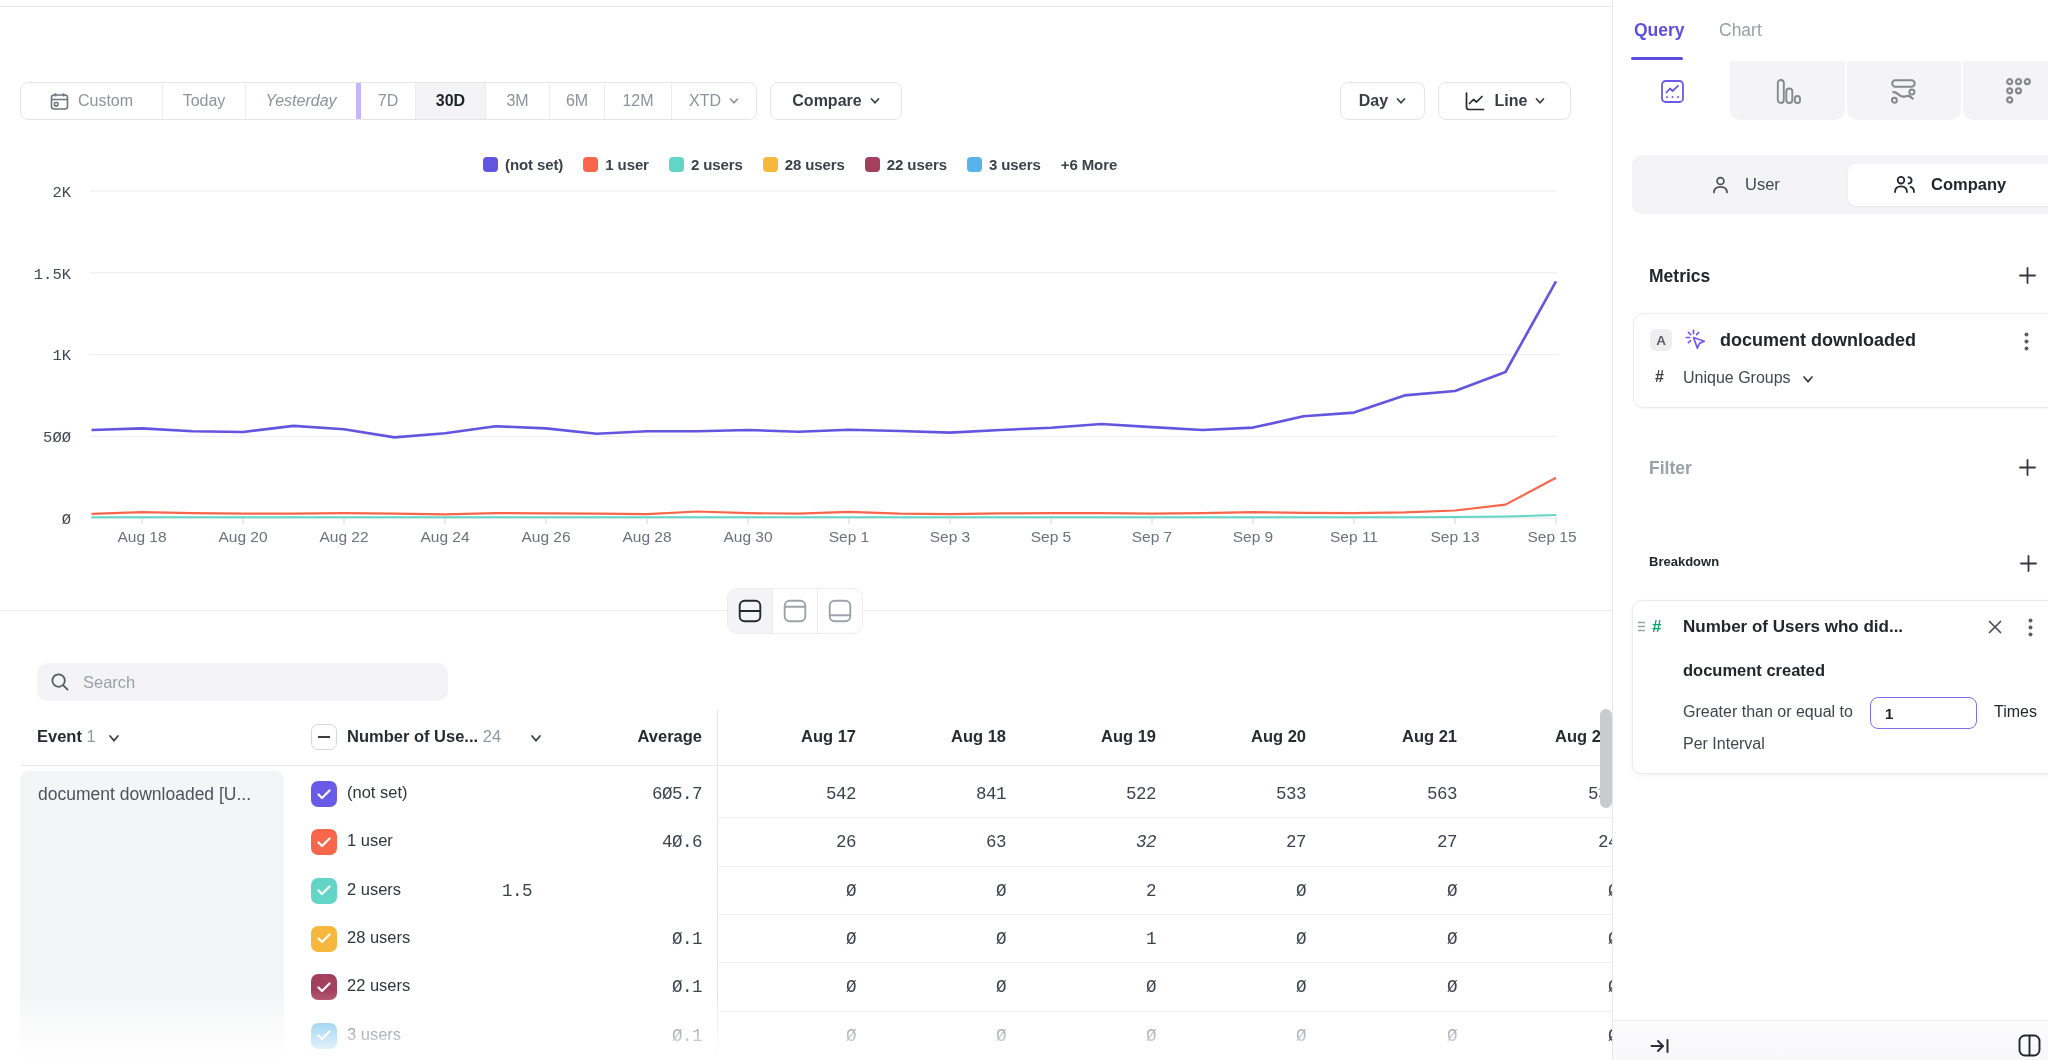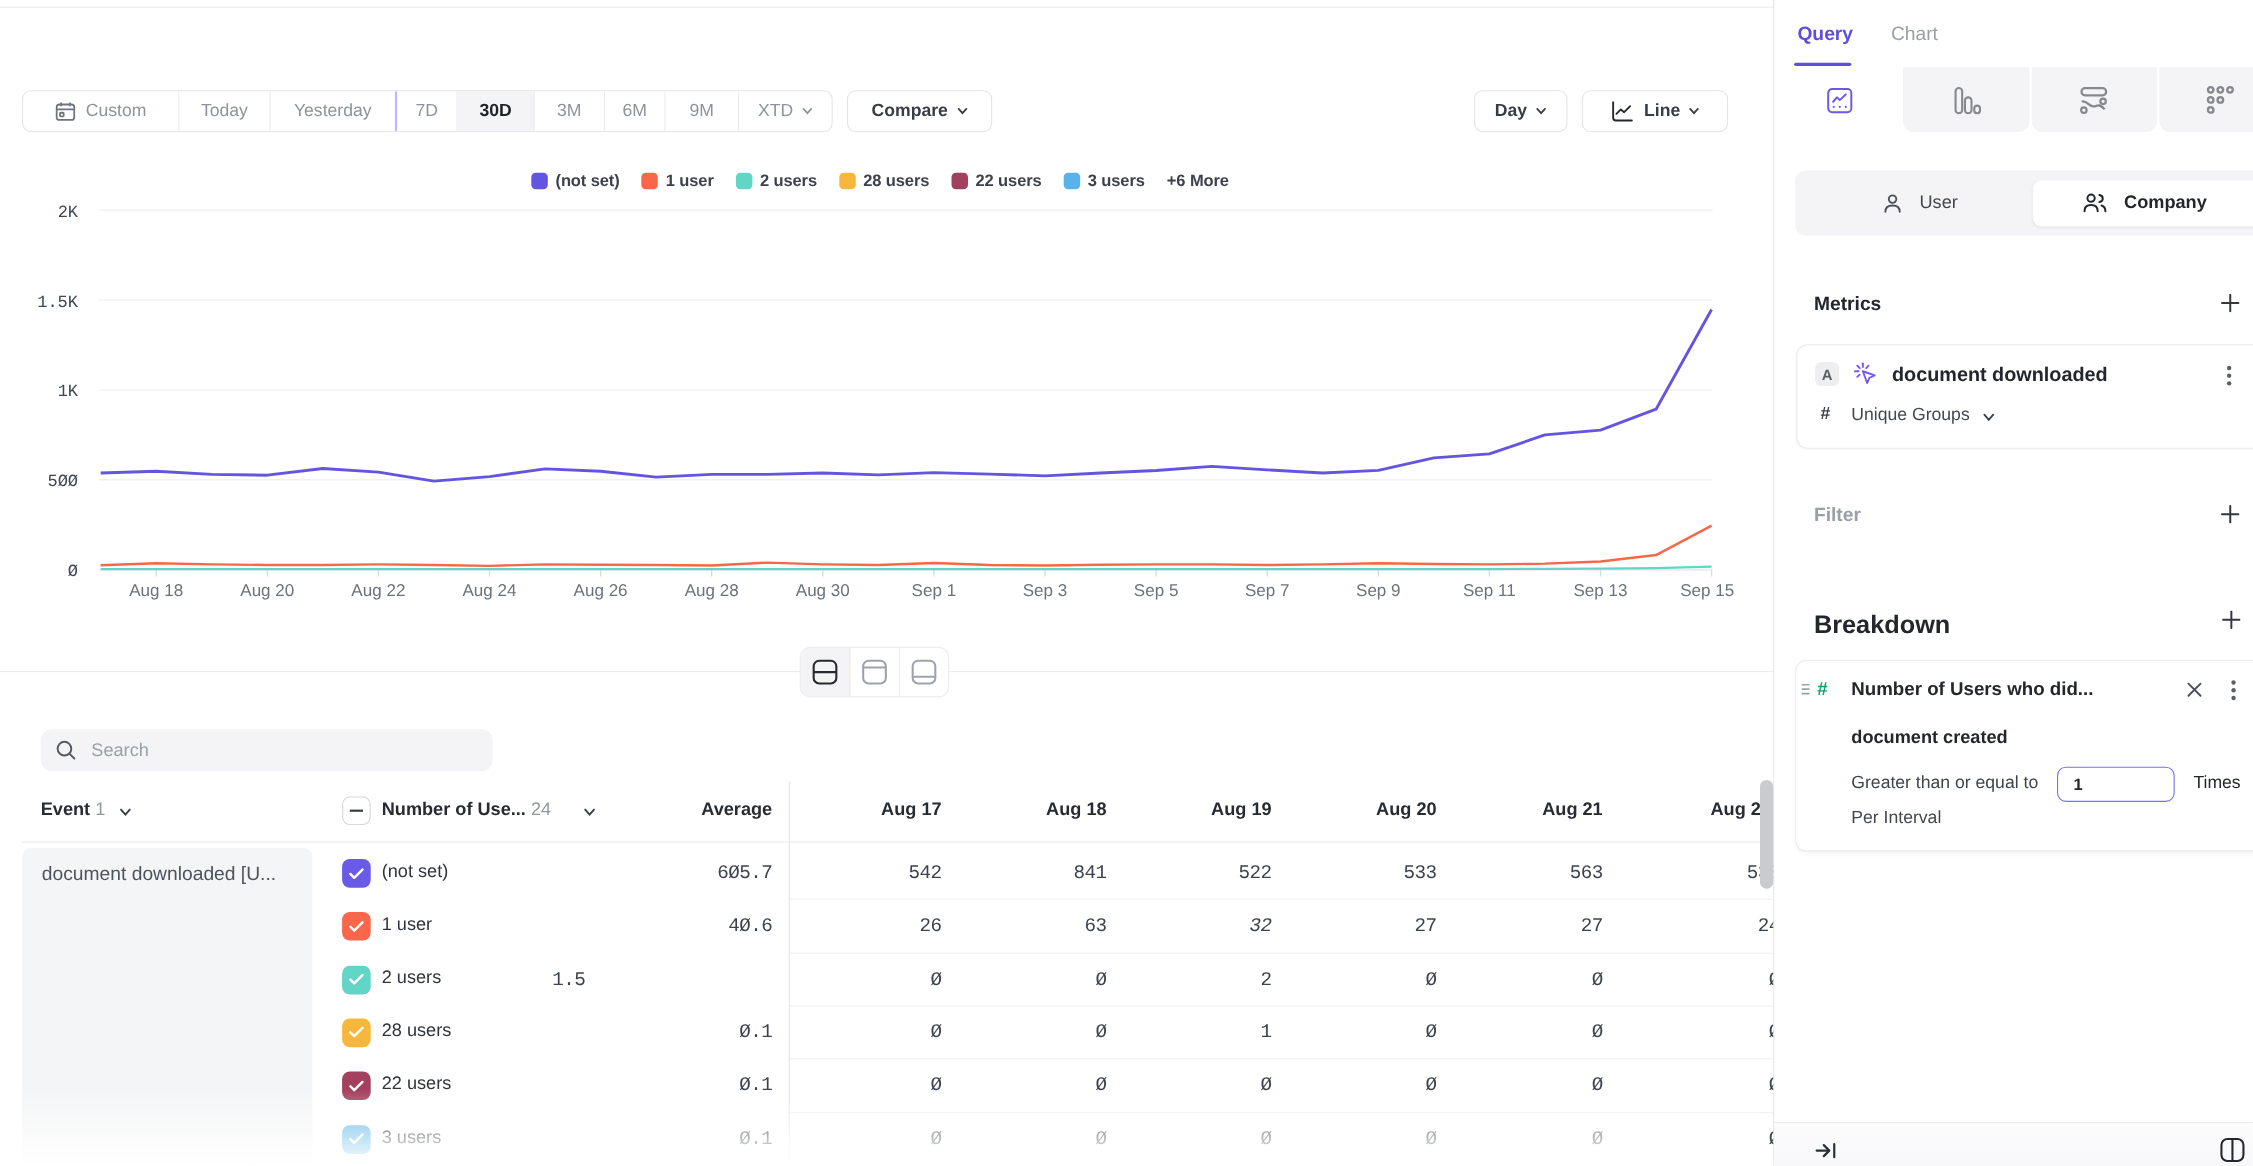--- a/index.html
+++ b/index.html
@@ -21,26 +21,26 @@
 <div class="abs" style="left:20px; top:82px; width:737px; height:38px; border:1px solid #e4e5e8; border-radius:8px; display:flex; align-items:stretch; font-size:16px; color:#8d939c; overflow:hidden;">
   <div style="width:142px; display:flex; align-items:center; justify-content:center; border-right:1px solid #ececef;">
     <svg width="19" height="19" viewBox="0 0 19 19" fill="none" stroke="#6e747d" stroke-width="1.6" style="margin-right:9px;">
       <rect x="1.5" y="3" width="16" height="14" rx="2.5"></rect>
       <line x1="1.5" y1="7.5" x2="17.5" y2="7.5"></line>
       <line x1="5.5" y1="1.2" x2="5.5" y2="4.5"></line>
         <line x1="13.5" y1="1.2" x2="13.5" y2="4.5"></line>
       <rect x="4.5" y="10.5" width="3.4" height="3.4" rx="0.8"></rect>
     </svg>Custom</div>
   <div style="width:83px; display:flex; align-items:center; justify-content:center; border-right:1px solid #ececef;">Today</div>
-  <div style="width:115px; display:flex; align-items:center; justify-content:center; border-right:2px solid #c4b5fd;">Yesterday</div>
+  <div style="width:115px; display:flex; align-items:center; justify-content:center; border-right:5px solid #c4b5fd;font-style:italic;">Yesterday</div>
   <div style="width:55px; display:flex; align-items:center; justify-content:center; border-right:1px solid #ececef;">7D</div>
   <div style="width:70px; display:flex; align-items:center; justify-content:center; border-right:1px solid #ececef; background:#f4f4f6; color:#1e2228; font-weight:bold;">30D</div>
   <div style="width:64px; display:flex; align-items:center; justify-content:center; border-right:1px solid #ececef;">3M</div>
   <div style="width:55px; display:flex; align-items:center; justify-content:center; border-right:1px solid #ececef;">6M</div>
-  <div style="width:67px; display:flex; align-items:center; justify-content:center; border-right:1px solid #ececef;">9M</div>
+  <div style="width:67px; display:flex; align-items:center; justify-content:center; border-right:1px solid #ececef;">12M</div>
   <div style="flex:1; display:flex; align-items:center; justify-content:center;">XTD
     <svg class="chev" viewBox="0 0 10 10" fill="none" stroke="#8d939c" stroke-width="1.6" stroke-linecap="round">
         <path d="M1.5 3 L5 6.8 L8.5 3"></path>
       </svg>
   </div>
 </div>
 
 <div class="btn" style="left:770px; top:82px; width:132px; height:38px;">Compare
   <svg class="chev" viewBox="0 0 10 10" fill="none" stroke="#3a3e46" stroke-width="1.7" stroke-linecap="round">
       <path d="M1.5 3 L5 6.8 L8.5 3"></path>
@@ -366,21 +366,21 @@
 <svg class="abs" style="left:1802px; top:374px;" width="12" height="11" viewBox="0 0 12 11" fill="none" stroke="#3a3e46" stroke-width="1.7" stroke-linecap="round">
     <path d="M2 3 L6 7.6 L10 3"></path>
   </svg>
 
 <div class="abs" style="left:1649px; top:458px; font-size:17.5px; font-weight:bold; color:#9aa0a8;">Filter</div>
 <svg class="abs" style="left:2019px; top:459px;" width="17" height="17" viewBox="0 0 17 17" stroke="#33373e" stroke-width="1.8" stroke-linecap="round">
     <line x1="8.5" y1="1" x2="8.5" y2="16"></line>
     <line x1="1" y1="8.5" x2="16" y2="8.5"></line>
   </svg>
 
-<div class="abs" style="left:1649px; top:554px; font-size:23px; font-weight:bold; color:#23262c;">Breakdown</div>
+<div class="abs" style="left:1649px; top:554px; font-size:13px; font-weight:bold; color:#23262c;">Breakdown</div>
 <svg class="abs" style="left:2020px; top:555px;" width="17" height="17" viewBox="0 0 17 17" stroke="#33373e" stroke-width="1.8" stroke-linecap="round">
     <line x1="8.5" y1="1" x2="8.5" y2="16"></line>
     <line x1="1" y1="8.5" x2="16" y2="8.5"></line>
   </svg>
 
 <div class="abs" style="left:1632px; top:600px; width:430px; height:174px; background:#fff; border:1px solid #ebecee; border-radius:10px; box-shadow:0 2px 5px rgba(20,20,40,0.05);"></div>
 <svg class="abs" style="left:1636px; top:620px;" width="11" height="13" viewBox="0 0 11 13" stroke="#9aa0a8" stroke-width="1.5">
     <line x1="2" y1="2.5" x2="9" y2="2.5"></line>
     <line x1="2" y1="6.5" x2="9" y2="6.5"></line>
     <line x1="2" y1="10.5" x2="9" y2="10.5"></line>

